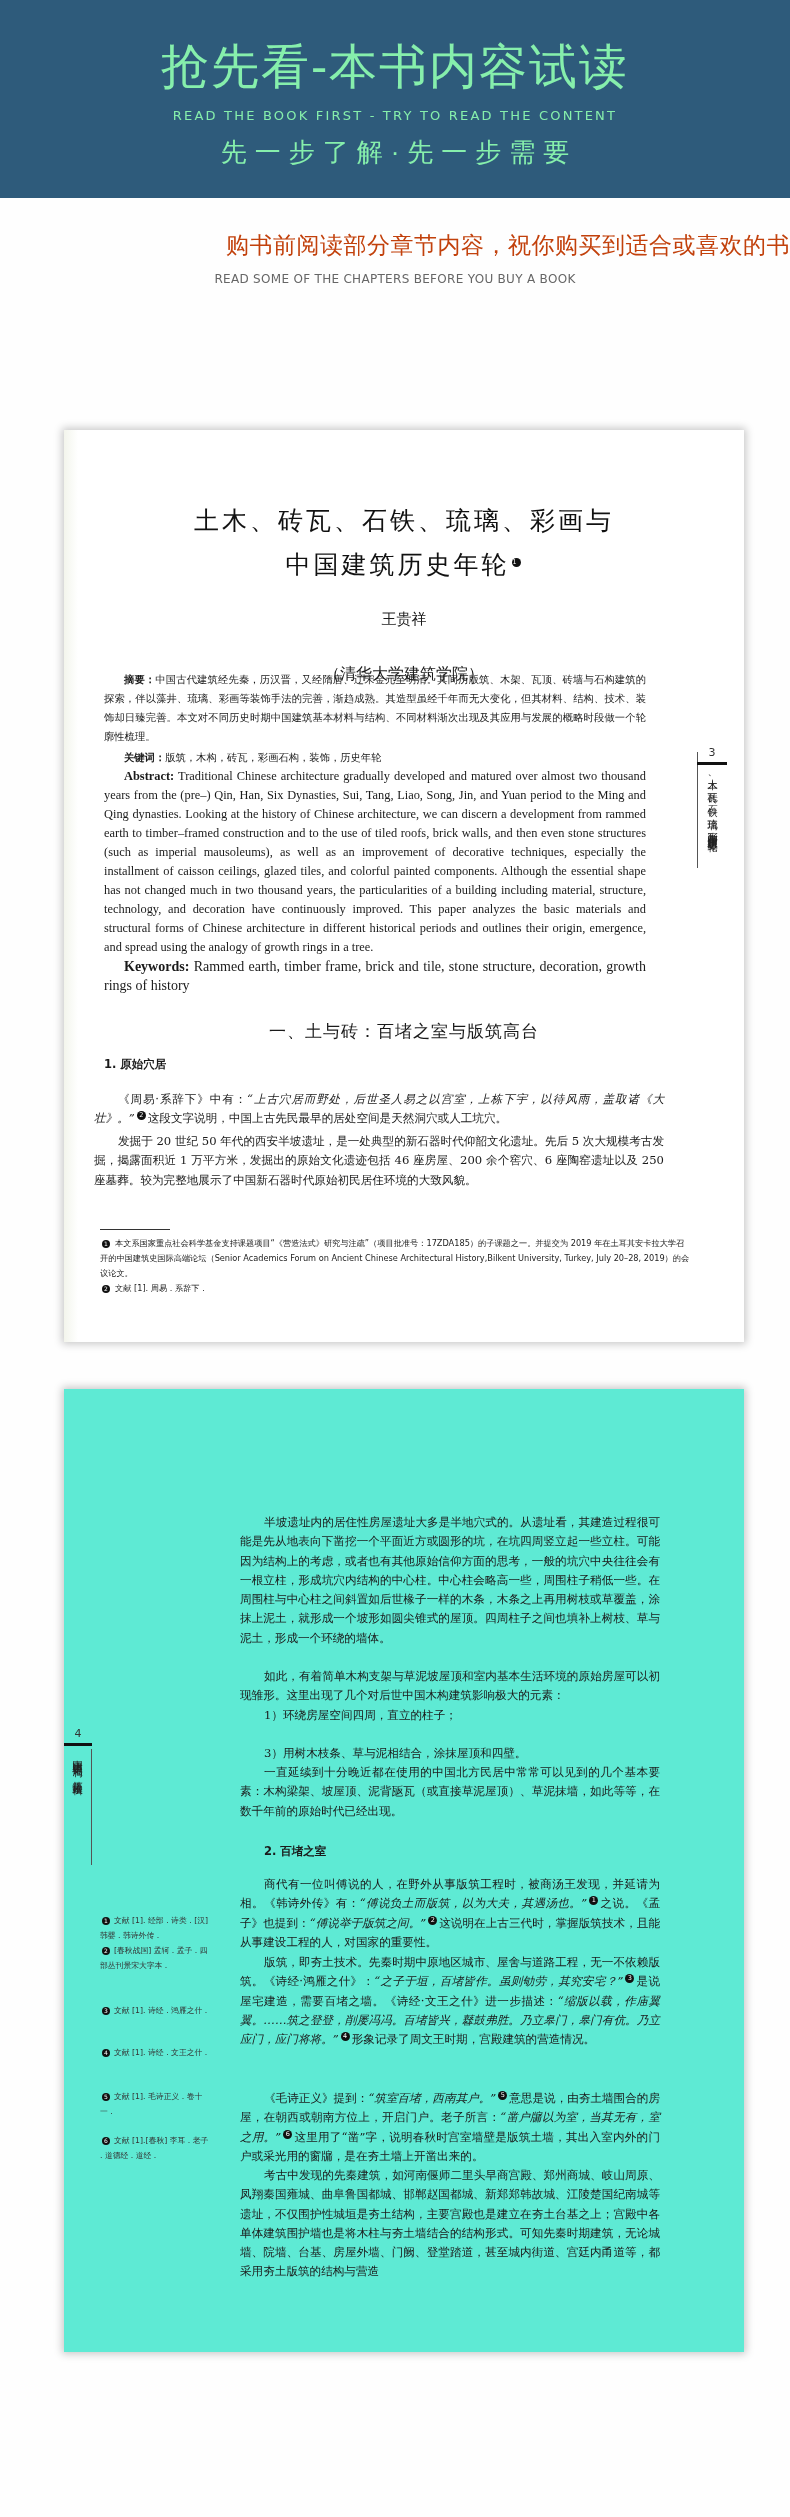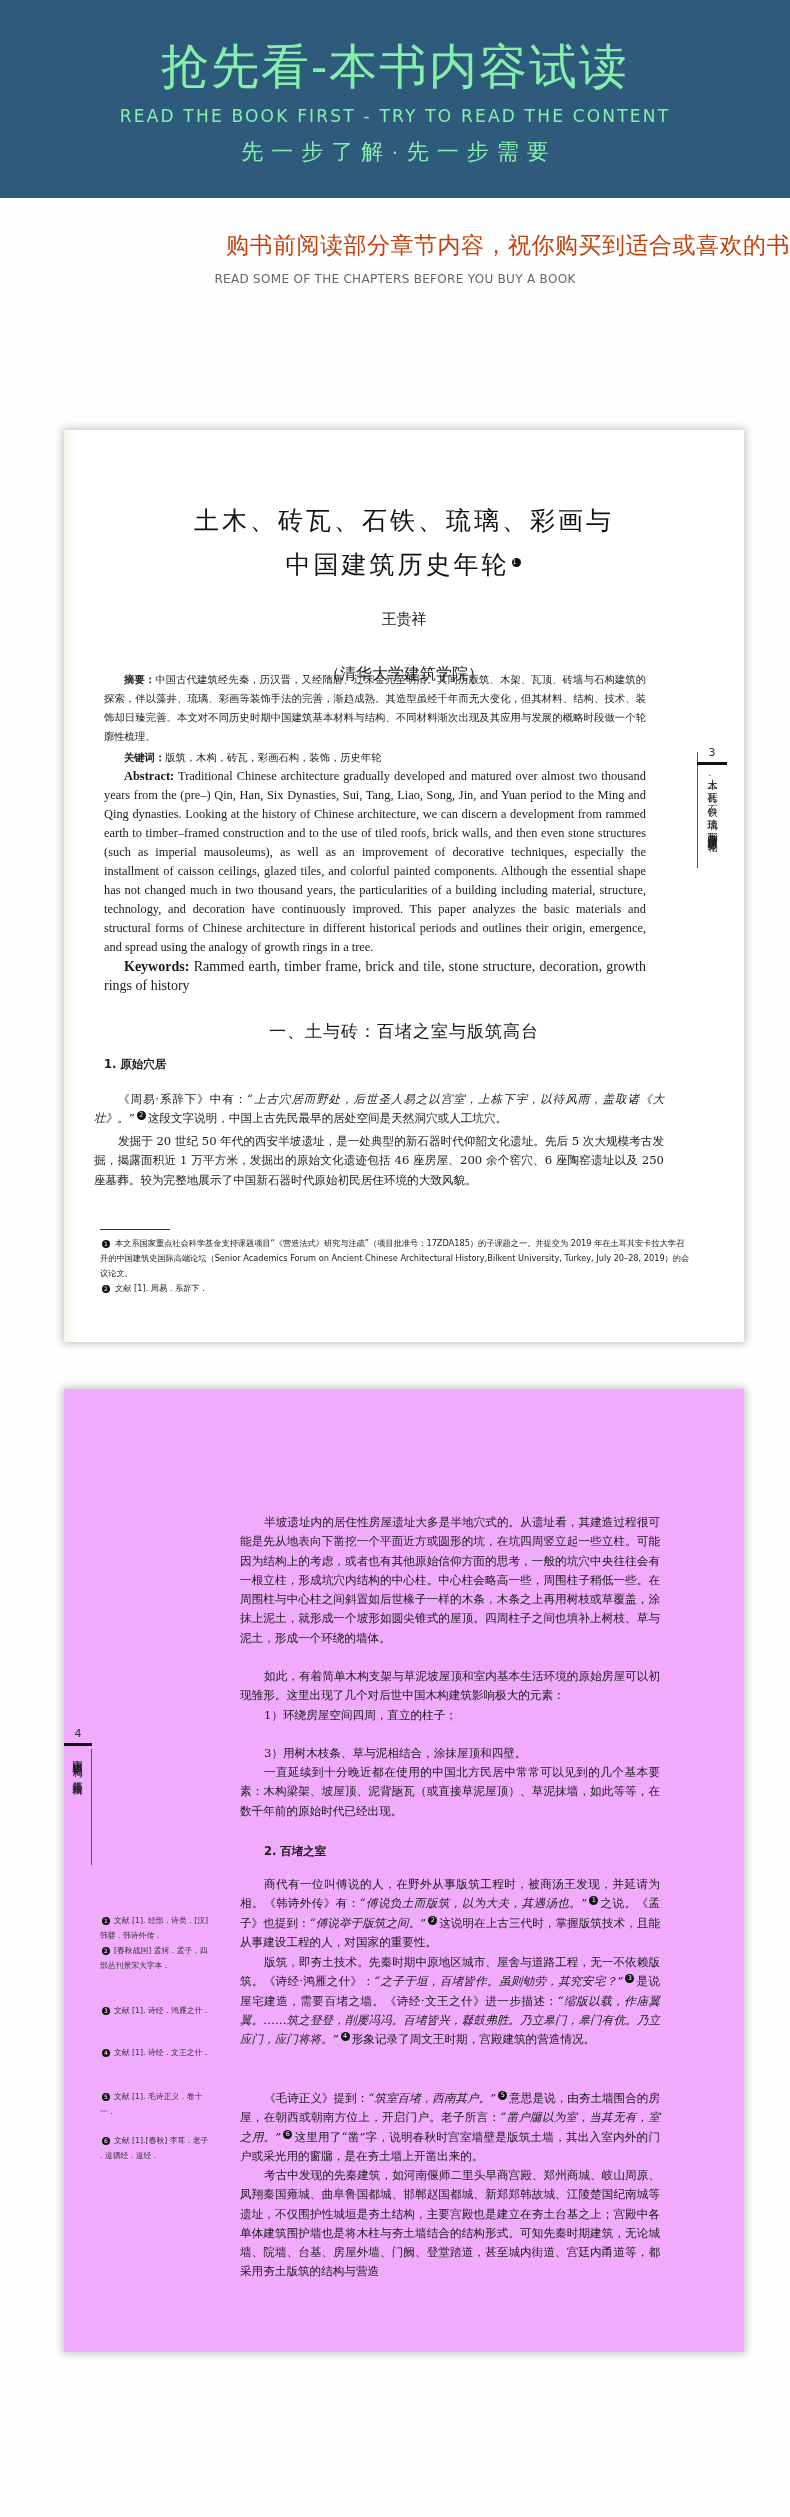--- a/index.html
+++ b/index.html
@@ -10,40 +10,40 @@
   .banner {
     position: absolute; left: 0; top: 0; width: 790px; height: 198px;
     background: #2e5b7b; color: #86efac; text-align: center;
   }
   .banner-title {
     position: absolute; left: 0; right: 0; top: 36px;
     font-family: "DejaVu Serif", serif; font-size: 48px; letter-spacing: 2px; line-height: 60px;
   }
   .banner-en {
     position: absolute; left: 0; right: 0; top: 108px;
-    font-family: "DejaVu Sans", sans-serif; font-size: 17px; letter-spacing: 2.2px; line-height: 16px;
+    font-family: "DejaVu Sans", sans-serif; font-size: 13px; letter-spacing: 2.2px; line-height: 16px;
   }
   .banner-sub {
     position: absolute; left: 0; right: 0; top: 136px;
-    font-family: Liberation Sans, sans-serif; font-size: 22px; letter-spacing: 8px; line-height: 32px; padding-left: 8px;
+    font-family: Liberation Sans, sans-serif; font-size: 26px; letter-spacing: 8px; line-height: 32px; padding-left: 8px;
   }
 
   
   .intro-cn {
     position: absolute; left: 0; right: 0; top: 230px; text-align: right;
     font-family: "DejaVu Sans", sans-serif; font-size: 23px; color: #c2410c; letter-spacing: 0.5px;
   }
   .intro-en {
     position: absolute; left: 0; right: 0; top: 272px; text-align: center;
     font-family: "DejaVu Sans", sans-serif; font-size: 12px; color: #666; letter-spacing: 0.3px;
   }
 
   
   .page {
-    position: absolute; left: 64px; width: 680px; background: #f0abfc;
+    position: absolute; left: 64px; width: 680px; background: #5eead4;
     box-shadow: 0 0 8px 2px rgba(0,0,0,0.22);
   }
   .page1 { top: 430px; height: 912px; background: linear-gradient(to right, #f3f5ec 0px, #fff 14px); }
   .page2 { top: 1389px; height: 963px; }
 
   .p-title {
     position: absolute; left: 0; right: 0; text-align: center;
     font-family: "DejaVu Sans", sans-serif; font-size: 25px; color: #111; letter-spacing: 3px;
   }
   .p-author {

